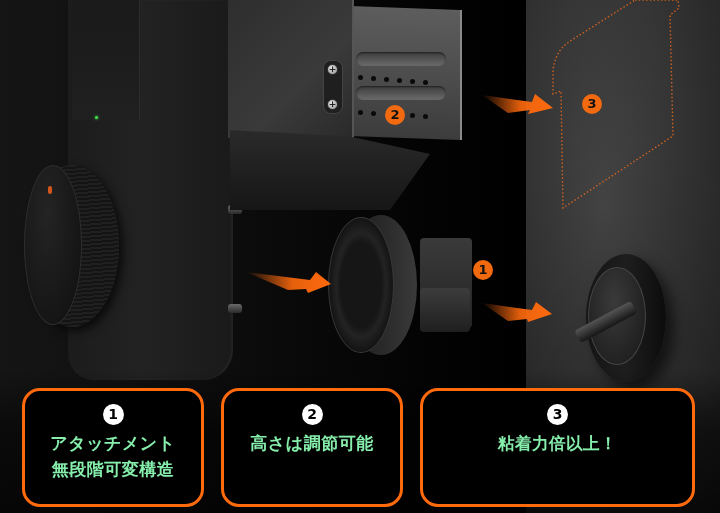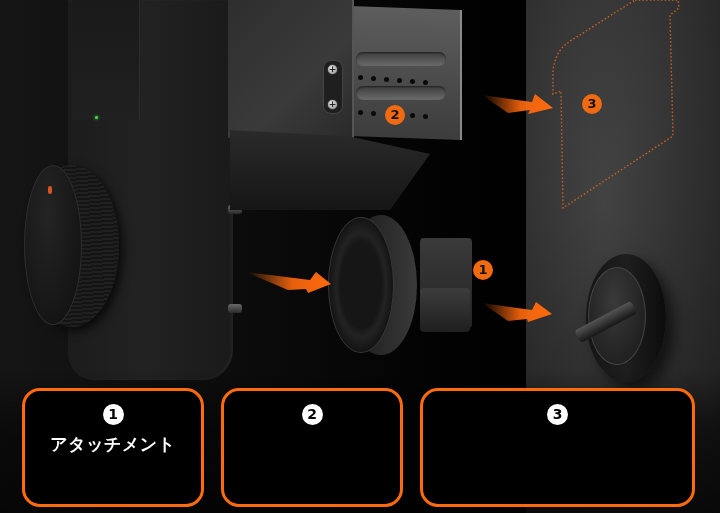--- a/index.html
+++ b/index.html
@@ -88,22 +88,22 @@
   
   .bottom-fade { position: absolute; left: 0; top: 370px; width: 720px; height: 143px;
     background: linear-gradient(180deg, rgba(0,0,0,0) 0%, rgba(0,0,0,0.5) 40%, rgba(0,0,0,0.7) 100%); }
 
   
   .card { position: absolute; top: 388px; height: 119px; border: 3px solid #ff6a0d; border-radius: 18px;
     background: #000; display: flex; flex-direction: column; align-items: center; justify-content: flex-start;
     padding-top: 13px; }
   .card .num { width: 21px; height: 21px; border-radius: 50%; background: #fff; color: #000;
     font-weight: bold; font-size: 14px; line-height: 21px; text-align: center; margin-bottom: 7px; }
-  .card .line { color: #ffffff; font-weight: bold; font-size: 17px; line-height: 26px; letter-spacing: 0.5px;
-    white-space: nowrap; font-family: Liberation Sans, sans-serif; }
+  .card .line { color: #86efac; font-weight: bold; font-size: 17px; line-height: 26px; letter-spacing: 0.5px;
+    white-space: nowrap; font-family: Liberation Mono, monospace; }
   .card1 { left: 22px; width: 182px; }
   .card2 { left: 221px; width: 182px; }
   .card3 { left: 420px; width: 275px; }
   .card3 .line { font-size: 16.5px; }
 </style>
 </head>
 <body>
 
 <div class="scene">
 
@@ -169,21 +169,24 @@
   <div class="marker" style="left:385px;top:105px;">2</div>
   <div class="marker" style="left:473px;top:260px;">1</div>
   <div class="marker" style="left:582px;top:94px;">3</div>
 
   <div class="bottom-fade"></div>
 </div>
 
 <div class="card card1">
   <div class="num">1</div>
   <div class="line">アタッチメント</div>
+  <div class="line">無段階可変構造</div>
 </div>
 
 <div class="card card2">
   <div class="num">2</div>
+  <div class="line">高さは調節可能</div>
 </div>
 
 <div class="card card3">
   <div class="num">3</div>
+  <div class="line">粘着力倍以上！</div>
 </div>
 
 </body></html>

